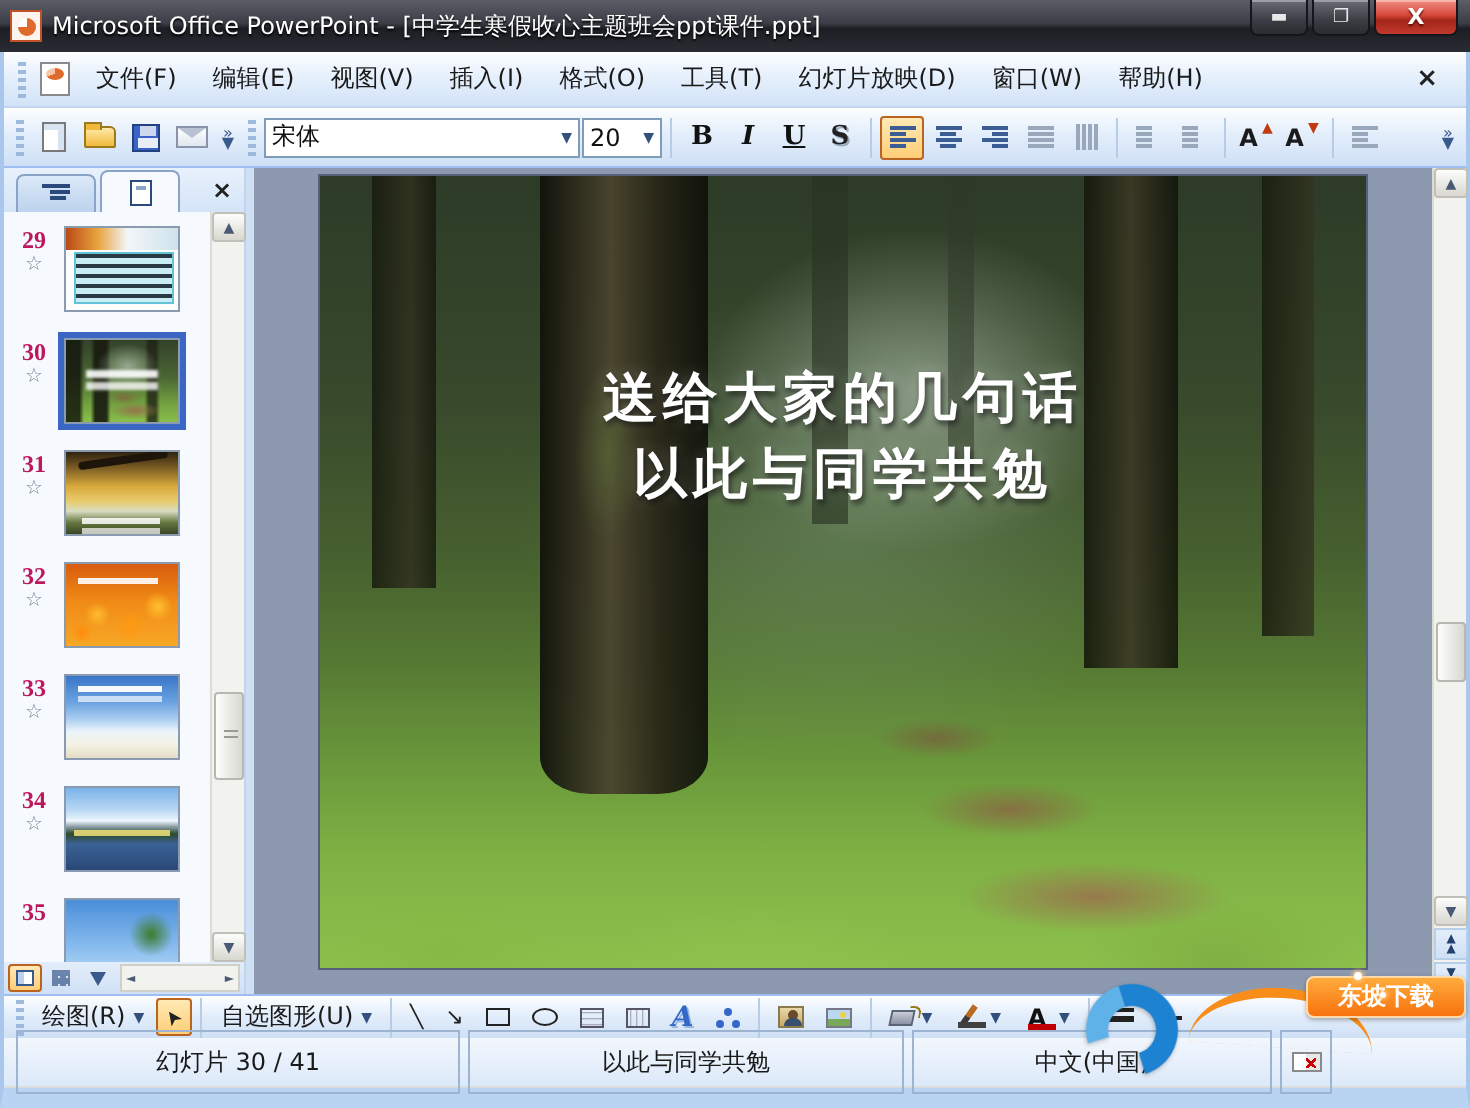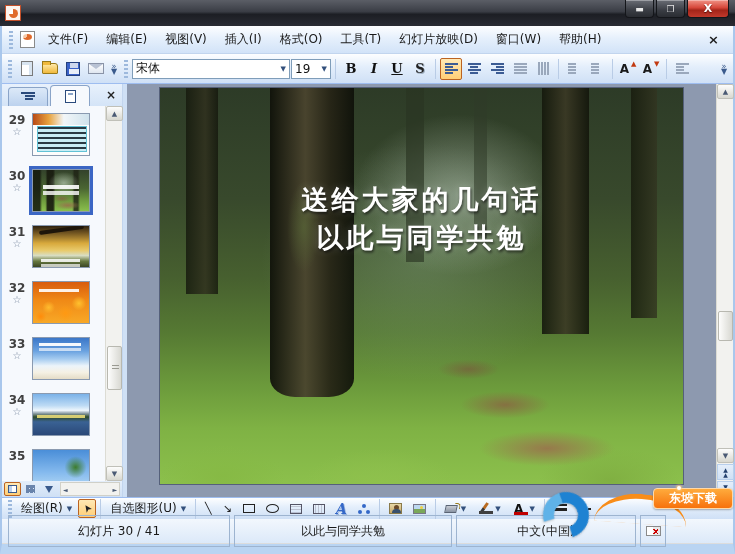--- a/index.html
+++ b/index.html
@@ -94,21 +94,21 @@
   .outline-glyph { display:block; width:14px; height:10px; }
   .outline-glyph b { display:block; height:2px; background:#2a4a7c; margin-bottom:1px; }
   .outline-glyph b:nth-child(2){ width:10px; margin-left:4px; }
   .outline-glyph b:nth-child(3){ width:8px; margin-left:4px; }
   .slides-glyph { display:block; width:11px; height:13px; background:#fff; border:1px solid #2a4a7c; }
   .slides-glyph::before { content:""; display:block; margin:2px auto 0; width:5px; height:2px; background:#8aa4c8; }
 
   .thumbs { position:absolute; top:22px; bottom:16px; left:0; right:17px; overflow:hidden; padding-top:7px; background:#f6f9fd; }
   .titem { display:flex; margin-bottom:12px; height:44px; }
   .numcol { width:30px; display:flex; flex-direction:column; align-items:center; }
-  .slide-num { font-weight:bold; color:#404040; font-size:12px; }
+  .slide-num { font-weight:bold; color:#be185d; font-size:12px;font-family:Liberation Serif, serif; }
   .anim-star { color:#7a8aa0; font-size:10px; line-height:10px; }
   .thumb { width:58px; height:43px; border:1px solid #8a9ab0; background:#fff; position:relative; overflow:hidden; }
   .thumb.selected { outline:3px solid #3b66c4; outline-offset:0; }
 
   .art-29 { background:#fdfdfd; }
   .art-29::before { content:""; position:absolute; left:0; top:0; width:100%; height:26%;
     background:linear-gradient(90deg,#b84a16,#e8a23c 28%,#f2f6f8 55%,#cfe2ec); }
   .art-29::after { content:""; position:absolute; left:8%; top:30%; width:84%; height:58%;
     background:repeating-linear-gradient(180deg,#2a3a44 0 2px,#c9edf5 2px 5px); border:1px solid #62c2d6; }
   .art-30 { background:
@@ -271,20 +271,21 @@
 </head>
 <body>
 
 <div class="window">
   <div class="frame"></div>
 
   <div class="titlebar">
     <span class="app-icon">
         <i></i>
       </span>
+    <span class="title-text">Microsoft Office PowerPoint - [中学生寒假收心主题班会ppt课件.ppt]</span>
     <span class="caption-btns">
       <span class="cap-btn cap-min">▬</span>
       <span class="cap-btn cap-max">❐</span>
       <span class="cap-btn cap-close">X</span>
     </span>
   </div>
 
   <div class="menubar">
     <span class="grip"></span>
     <span class="doc-icon"></span>
@@ -317,21 +318,21 @@
     <span class="chev">
       <span>»</span>
       <span>▼</span>
     </span>
     <span class="grip"></span>
     <span class="combo combo-font">
       <span>宋体</span>
       <span class="dd">▼</span>
     </span>
     <span class="combo combo-size">
-      <span>19</span>
+      <span>20</span>
       <span class="dd">▼</span>
     </span>
     <span class="tsep"></span>
     <span class="tbtn">
         <span class="b-label">B</span>
       </span>
     <span class="tbtn">
         <span class="i-label">I</span>
       </span>
     <span class="tbtn">

